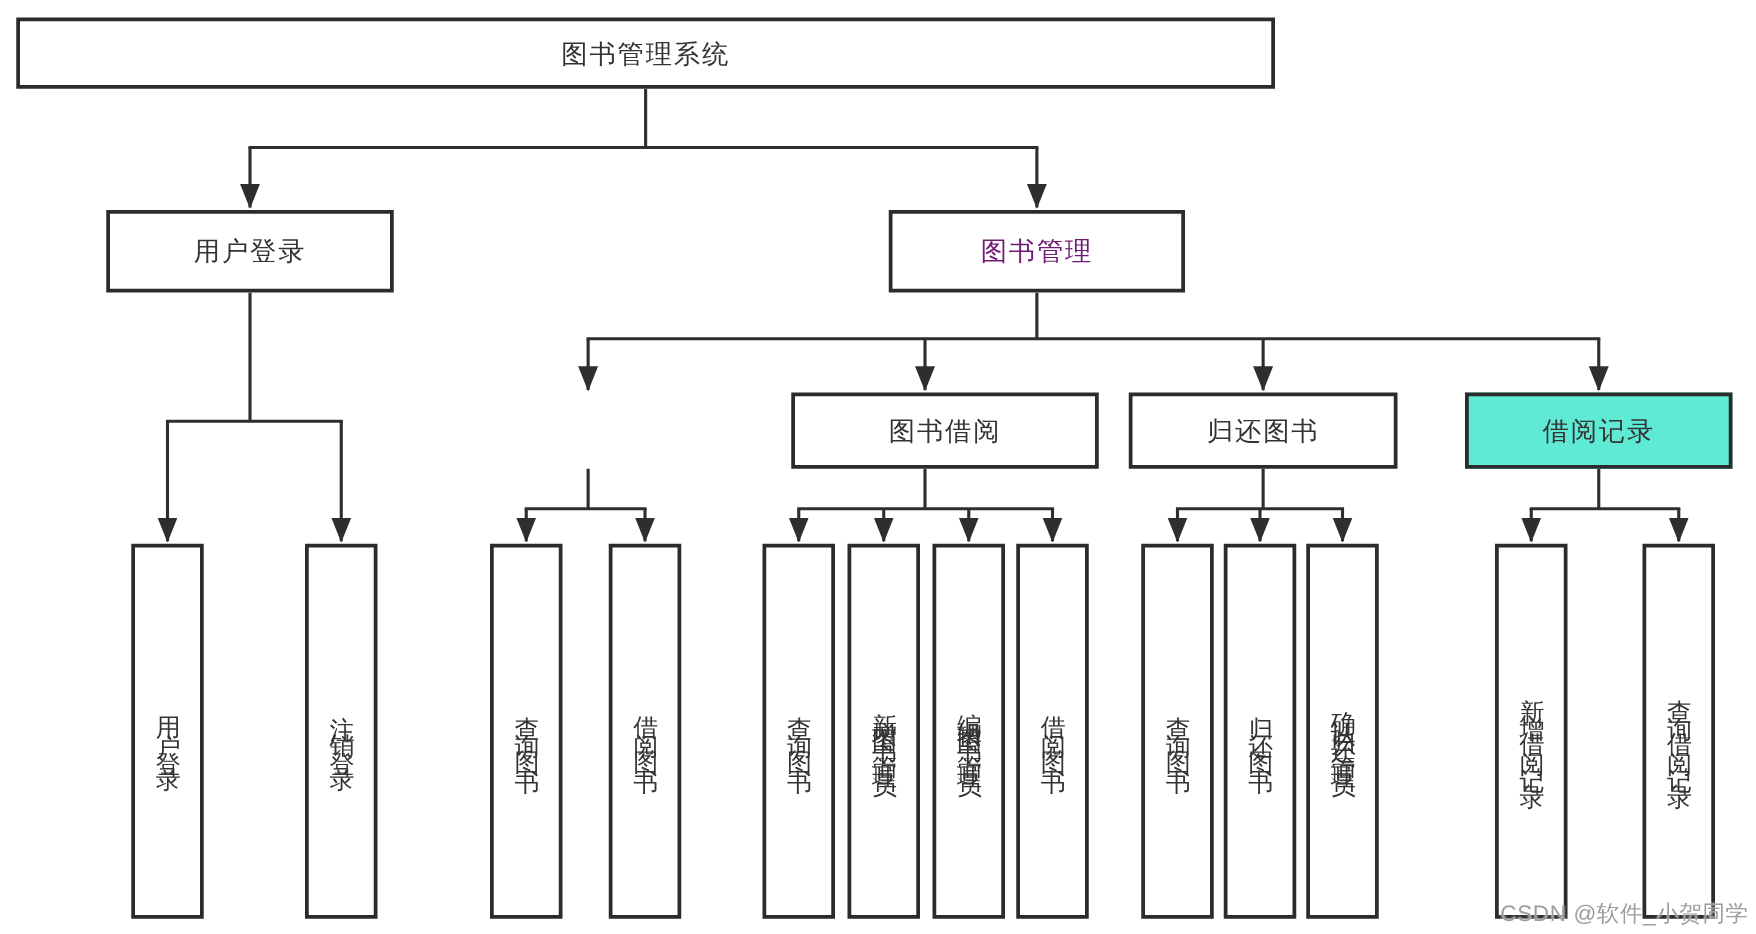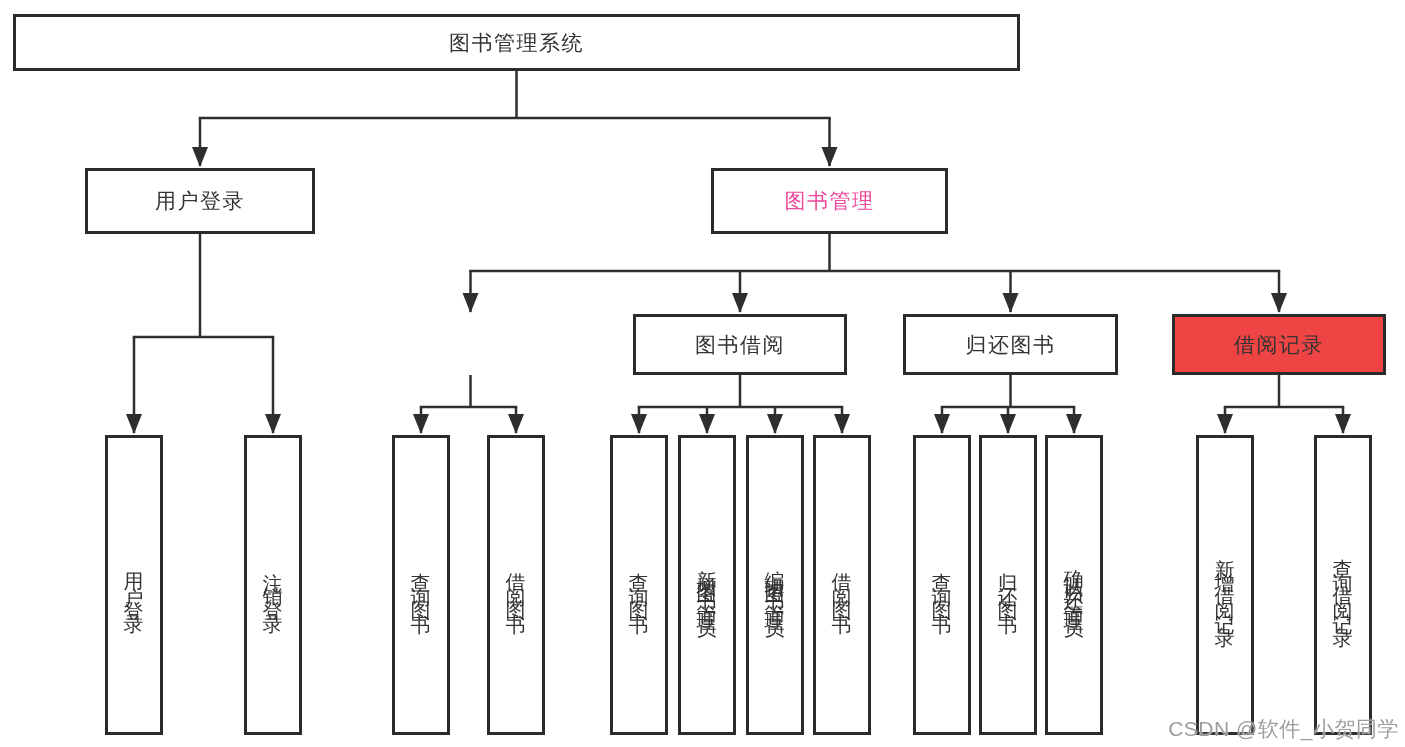--- a/index.html
+++ b/index.html
@@ -54,21 +54,21 @@
   }
   .node.v .label.long {
     letter-spacing: 7px;
   }
   #watermark {
     position: absolute;
     right: 6px;
     bottom: 4px;
     z-index: 5;
     color: #9d9d9d;
-    font-size: 21px;
+    font-size: 18px;
     letter-spacing: 0.5px;
     text-shadow: 0 0 2px #ffffff;
   }
 </style>
 </head>
 <body>
 
 <div id="canvas">
   <svg id="edge-layer" width="1405" height="747" viewBox="0 0 1405 747" xmlns="http://www.w3.org/2000/svg">
     <defs>
@@ -113,29 +113,29 @@
       </g>
   </svg>
   <div id="node-layer">
       <div class="node h" style="left: 13px; top: 14px; width: 1007px; height: 57px; border-color: rgb(43, 43, 43); background: rgb(255, 255, 255);">
         <span class="label" style="color: rgb(51, 51, 51);">图书管理系统</span>
       </div>
       <div class="node h" style="left: 85px; top: 168px; width: 230px; height: 66px; border-color: rgb(43, 43, 43); background: rgb(255, 255, 255);">
         <span class="label" style="color: rgb(51, 51, 51);">用户登录</span>
       </div>
       <div class="node h" style="left: 711px; top: 168px; width: 237px; height: 66px; border-color: rgb(43, 43, 43); background: rgb(255, 255, 255);">
-        <span class="label" style="color: #ec4899;">图书管理</span>
+        <span class="label" style="color: #701a75;">图书管理</span>
       </div>
-      <div class="node h" style="left: 633px; top: 314px; width: 214px; height: 61px; border-color: rgb(43, 43, 43); background: rgb(255, 255, 255);">
+      <div class="node h" style="left: 633px; top: 314px; width: 246px; height: 61px; border-color: rgb(43, 43, 43); background: rgb(255, 255, 255);">
         <span class="label" style="color: rgb(51, 51, 51);">图书借阅</span>
       </div>
       <div class="node h" style="left: 903px; top: 314px; width: 215px; height: 61px; border-color: rgb(43, 43, 43); background: rgb(255, 255, 255);">
         <span class="label" style="color: rgb(51, 51, 51);">归还图书</span>
       </div>
-      <div class="node h" style="left: 1172px; top: 314px; width: 214px; height: 61px; border-color: rgb(43, 43, 43); background: #ef4444;">
+      <div class="node h" style="left: 1172px; top: 314px; width: 214px; height: 61px; border-color: rgb(43, 43, 43); background: #5eead4;">
         <span class="label" style="color: rgb(51, 51, 51);">借阅记录</span>
       </div>
       <div class="node v" style="left: 105px; top: 435px; width: 58px; height: 300px; border-color: rgb(43, 43, 43); background: rgb(255, 255, 255);">
         <span class="label" style="color: rgb(51, 51, 51);">用户登录</span>
       </div>
       <div class="node v" style="left: 244px; top: 435px; width: 58px; height: 300px; border-color: rgb(43, 43, 43); background: rgb(255, 255, 255);">
         <span class="label" style="color: rgb(51, 51, 51);">注销登录</span>
       </div>
       <div class="node v" style="left: 392px; top: 435px; width: 58px; height: 300px; border-color: rgb(43, 43, 43); background: rgb(255, 255, 255);">
         <span class="label" style="color: rgb(51, 51, 51);">查询图书</span>

